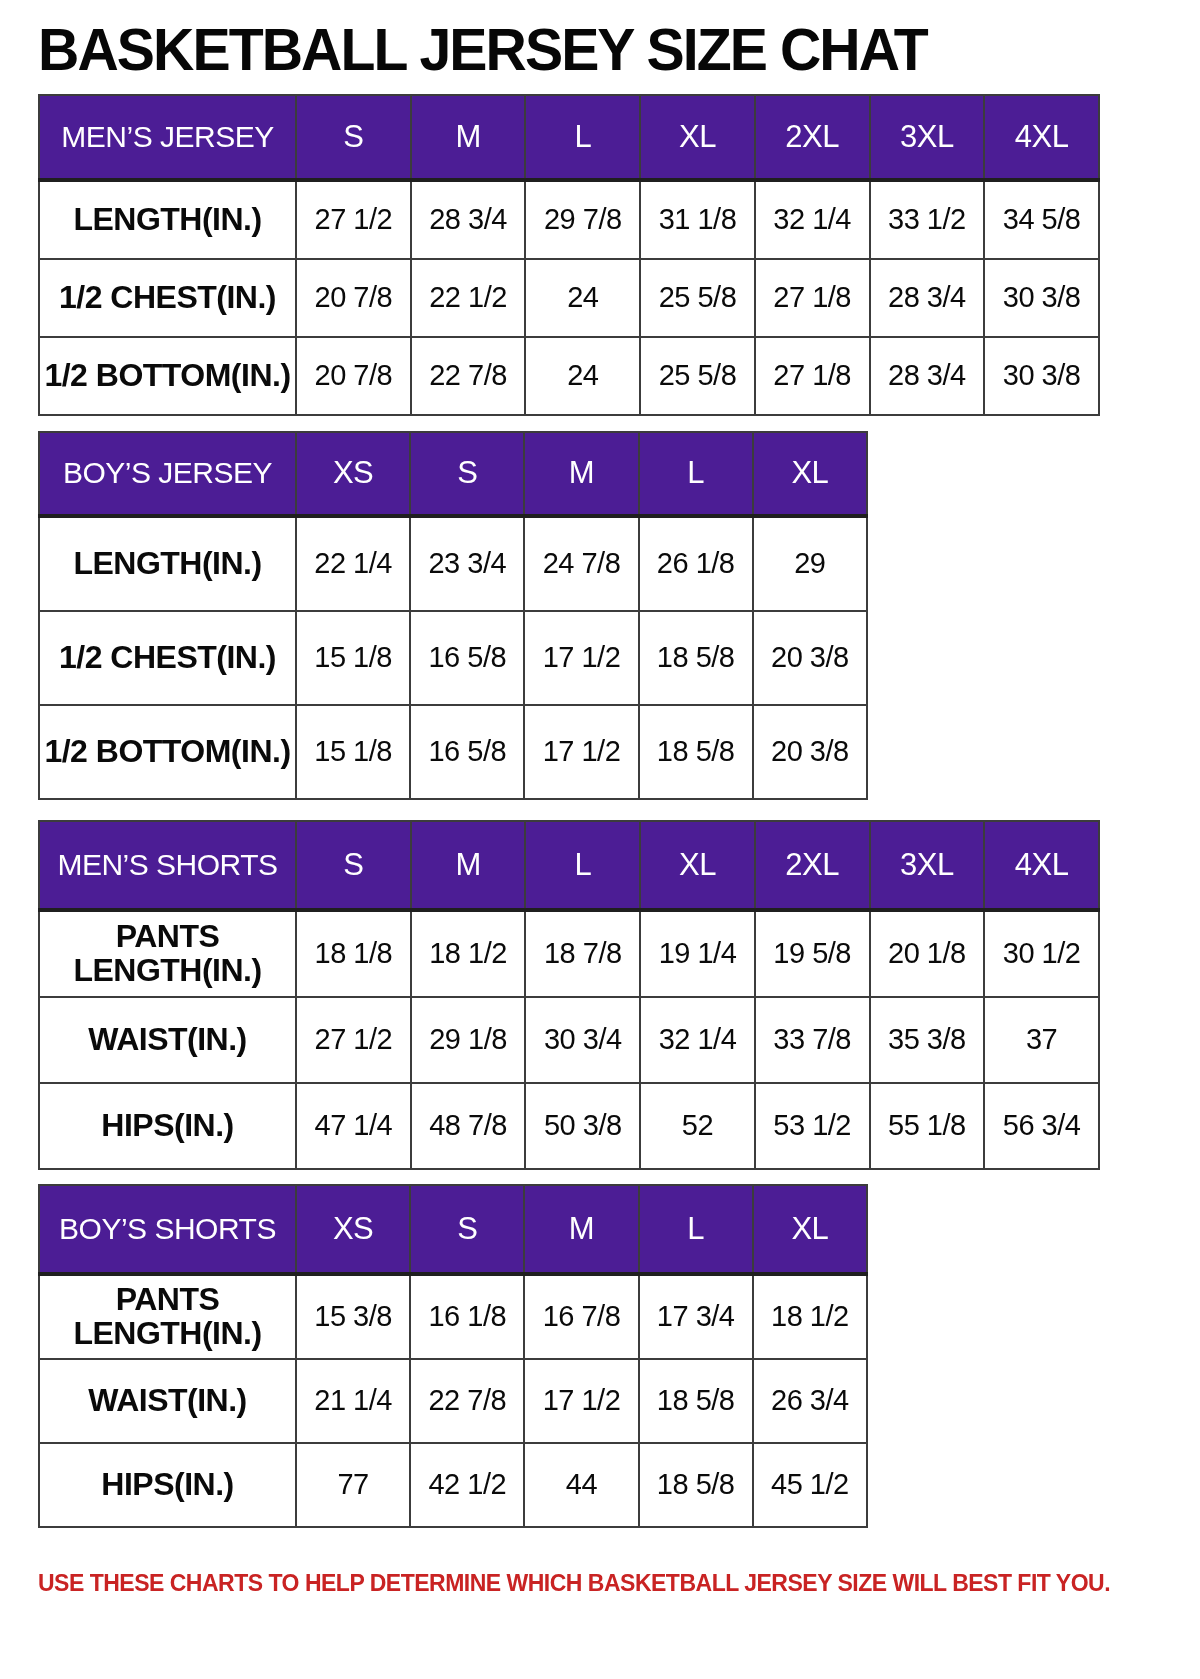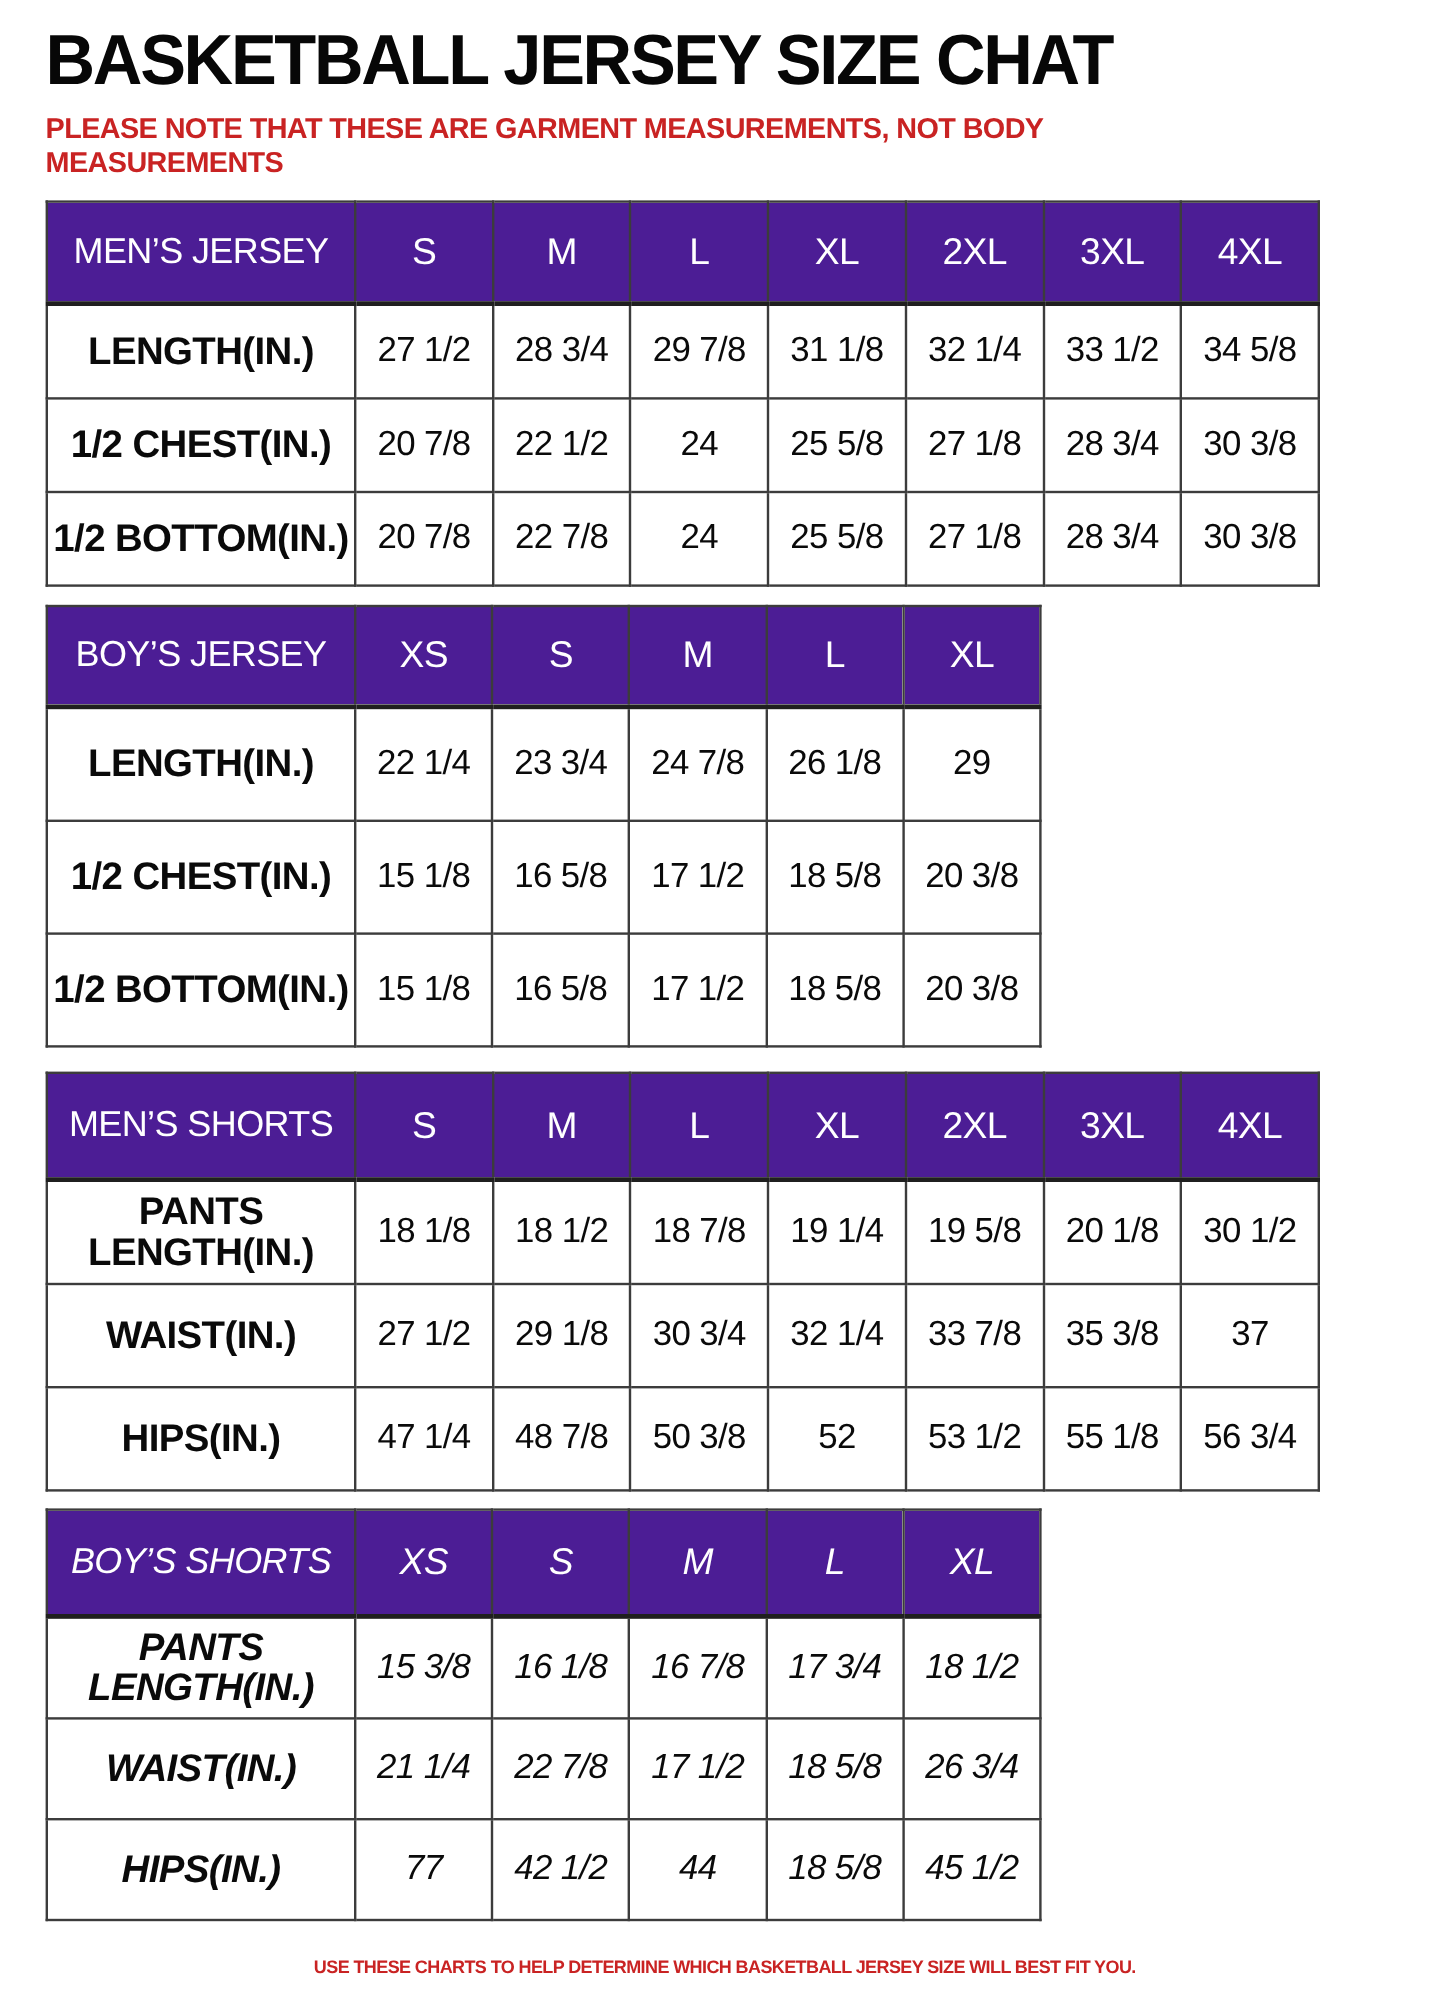--- a/index.html
+++ b/index.html
@@ -36,33 +36,32 @@
     letter-spacing:-0.5px; border-bottom:4px solid #1f1f1f;
   }
   .size-table th:first-child { font-size:30px; }
   .size-table td { font-size:29px; letter-spacing:-0.5px; background:#ffffff; }
   .size-table td.row-label { font-weight:700; font-size:32px; line-height:1.05; }
 
   
   .t0 { margin:0 0 15px 0; } .t0 th { height:82px; } .t0 td { height:76px; }
   .t1 { margin:0 0 20px 0; } .t1 th { height:81px; } .t1 td { height:92px; }
   .t2 { margin:0 0 14px 0; } .t2 th { height:86px; } .t2 td { height:84px; }
-  .t3 { margin:0 0 30px 0;font-style:italic; } .t3 th { height:86px; } .t3 td { height:82px; }
+  .t3 { margin:0 0 42px 0; } .t3 th { height:86px; } .t3 td { height:82px; }
 
   .footer {
-    color:#c92323; font-weight:700; font-size:15px; letter-spacing:-0.5px;
-    margin:6px 0 0 0; white-space:nowrap;text-align:center;
+    color:#c92323; font-weight:700; font-size:23px; letter-spacing:-0.5px;
+    margin:6px 0 0 0; white-space:nowrap;
   }
 </style>
 </head>
 <body>
 
 <div class="page">
   <h1 class="title">BASKETBALL JERSEY SIZE CHAT</h1>
-  <p class="note">PLEASE NOTE THAT THESE ARE GARMENT MEASUREMENTS, NOT BODY MEASUREMENTS</p>
 
   <table class="size-table wide t0">
       <colgroup>
         <col style="width: 257px;">
         <col>
         <col>
         <col>
         <col>
         <col>
         <col>

